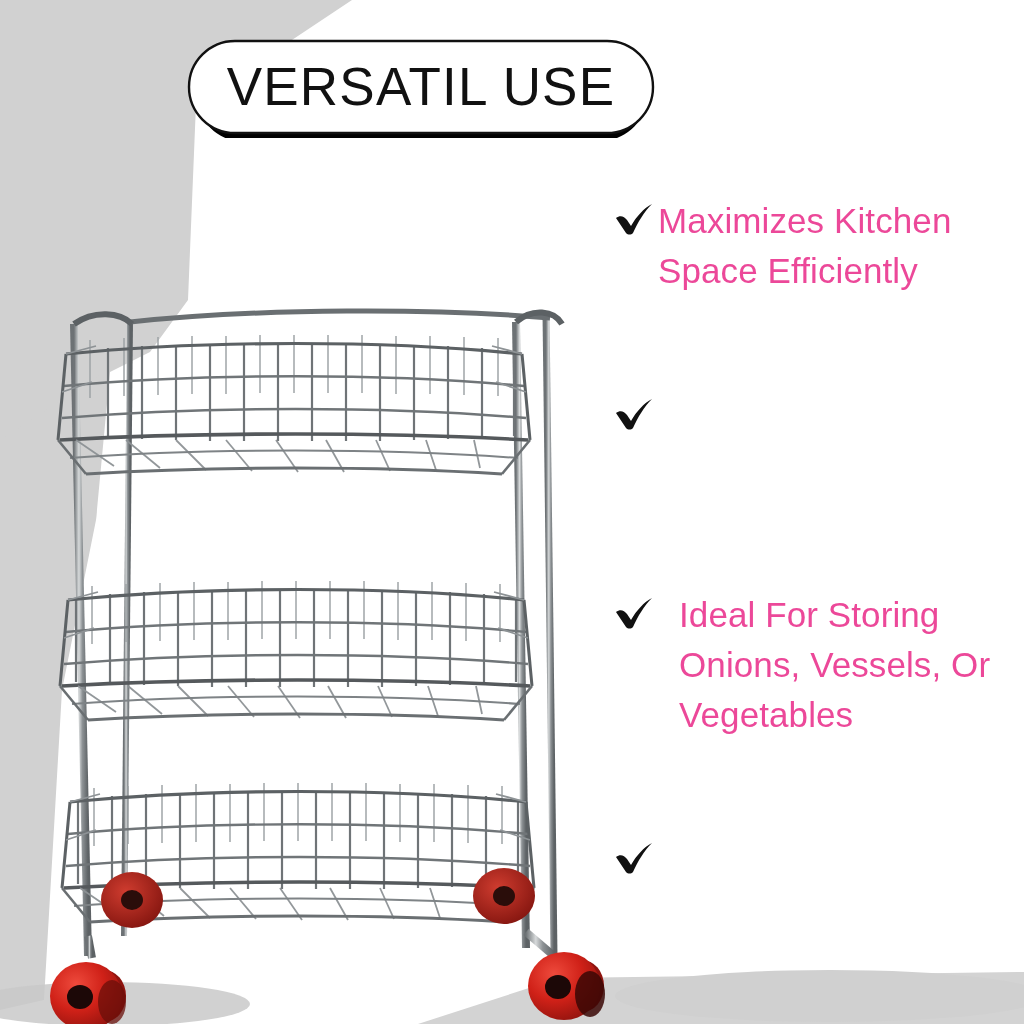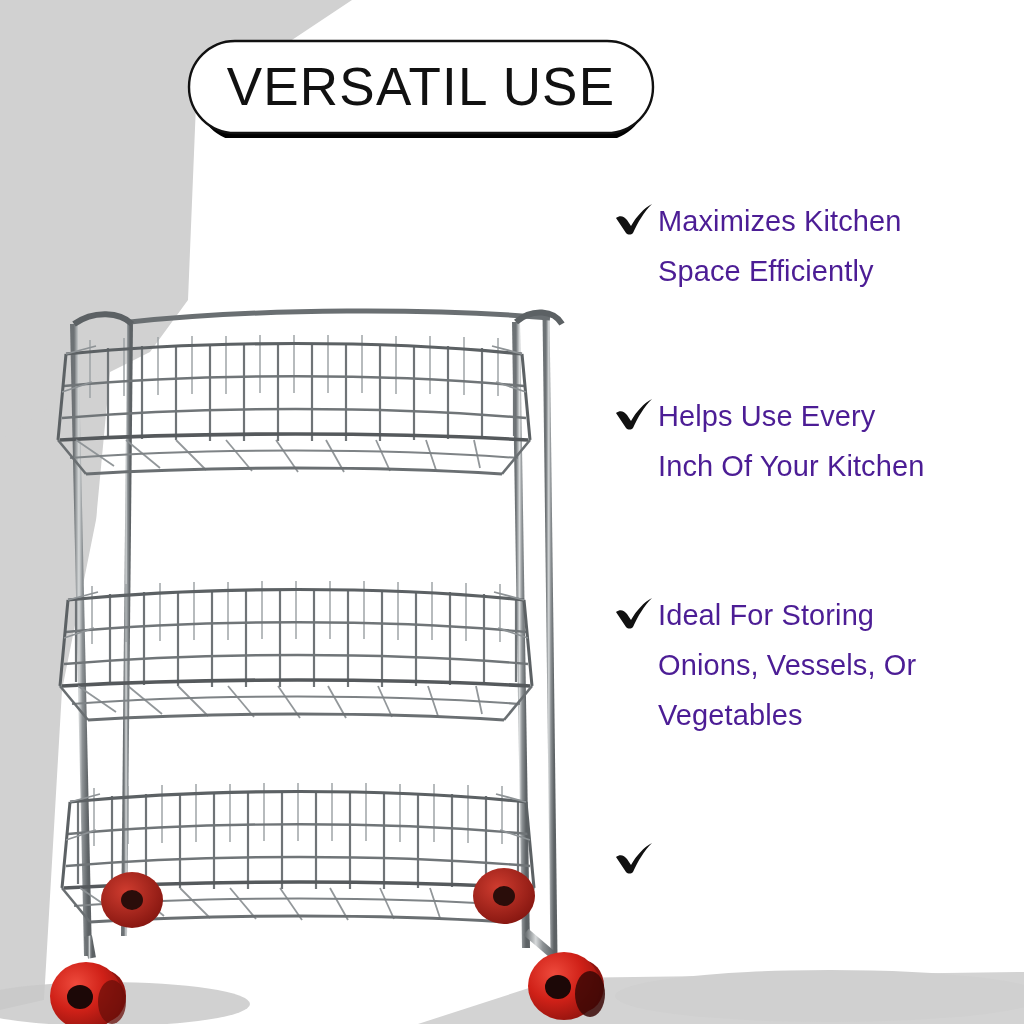--- a/index.html
+++ b/index.html
@@ -66,23 +66,23 @@
     display: flex;
     align-items: flex-start;
   }
   .check-icon {
     width: 44px;
     flex: 0 0 44px;
     margin-top: 6px;
   }
   .check-icon svg { display: block; }
   .bullet-text {
-    font-size: 29px;
+    font-size: 35px;
     line-height: 50px;
-    color: #4c1d95;
+    color: #ec4899;
     font-weight: 400;
     letter-spacing: 0.1px;
     white-space: pre-line;
   }
 
   
   .product {
     position: absolute;
     left: 34px;
     top: 296px;
@@ -282,25 +282,23 @@
       <span class="bullet-text">Maximizes Kitchen
 Space Efficiently</span>
     </div>
 
     <div class="bullet" style="top:195px;">
       <span class="check-icon">
         <svg viewBox="0 0 40 34" width="40" height="34">
           <path d="M2,16 C6,13 10,14 13,18 L17,24 C22,15 30,6 38,2 C30,10 24,20 19,31 C17,33 14,33 12,31 Z" fill="#111111"></path>
         </svg>
       </span>
-      <span class="bullet-text">Helps Use Every
-Inch Of Your Kitchen</span>
     </div>
 
-    <div class="bullet" style="top:394px;">
+    <div class="bullet" style="top:394px;gap:21px;">
       <span class="check-icon">
         <svg viewBox="0 0 40 34" width="40" height="34">
           <path d="M2,16 C6,13 10,14 13,18 L17,24 C22,15 30,6 38,2 C30,10 24,20 19,31 C17,33 14,33 12,31 Z" fill="#111111"></path>
         </svg>
       </span>
       <span class="bullet-text">Ideal For Storing
 Onions, Vessels, Or
 Vegetables</span>
     </div>
 

